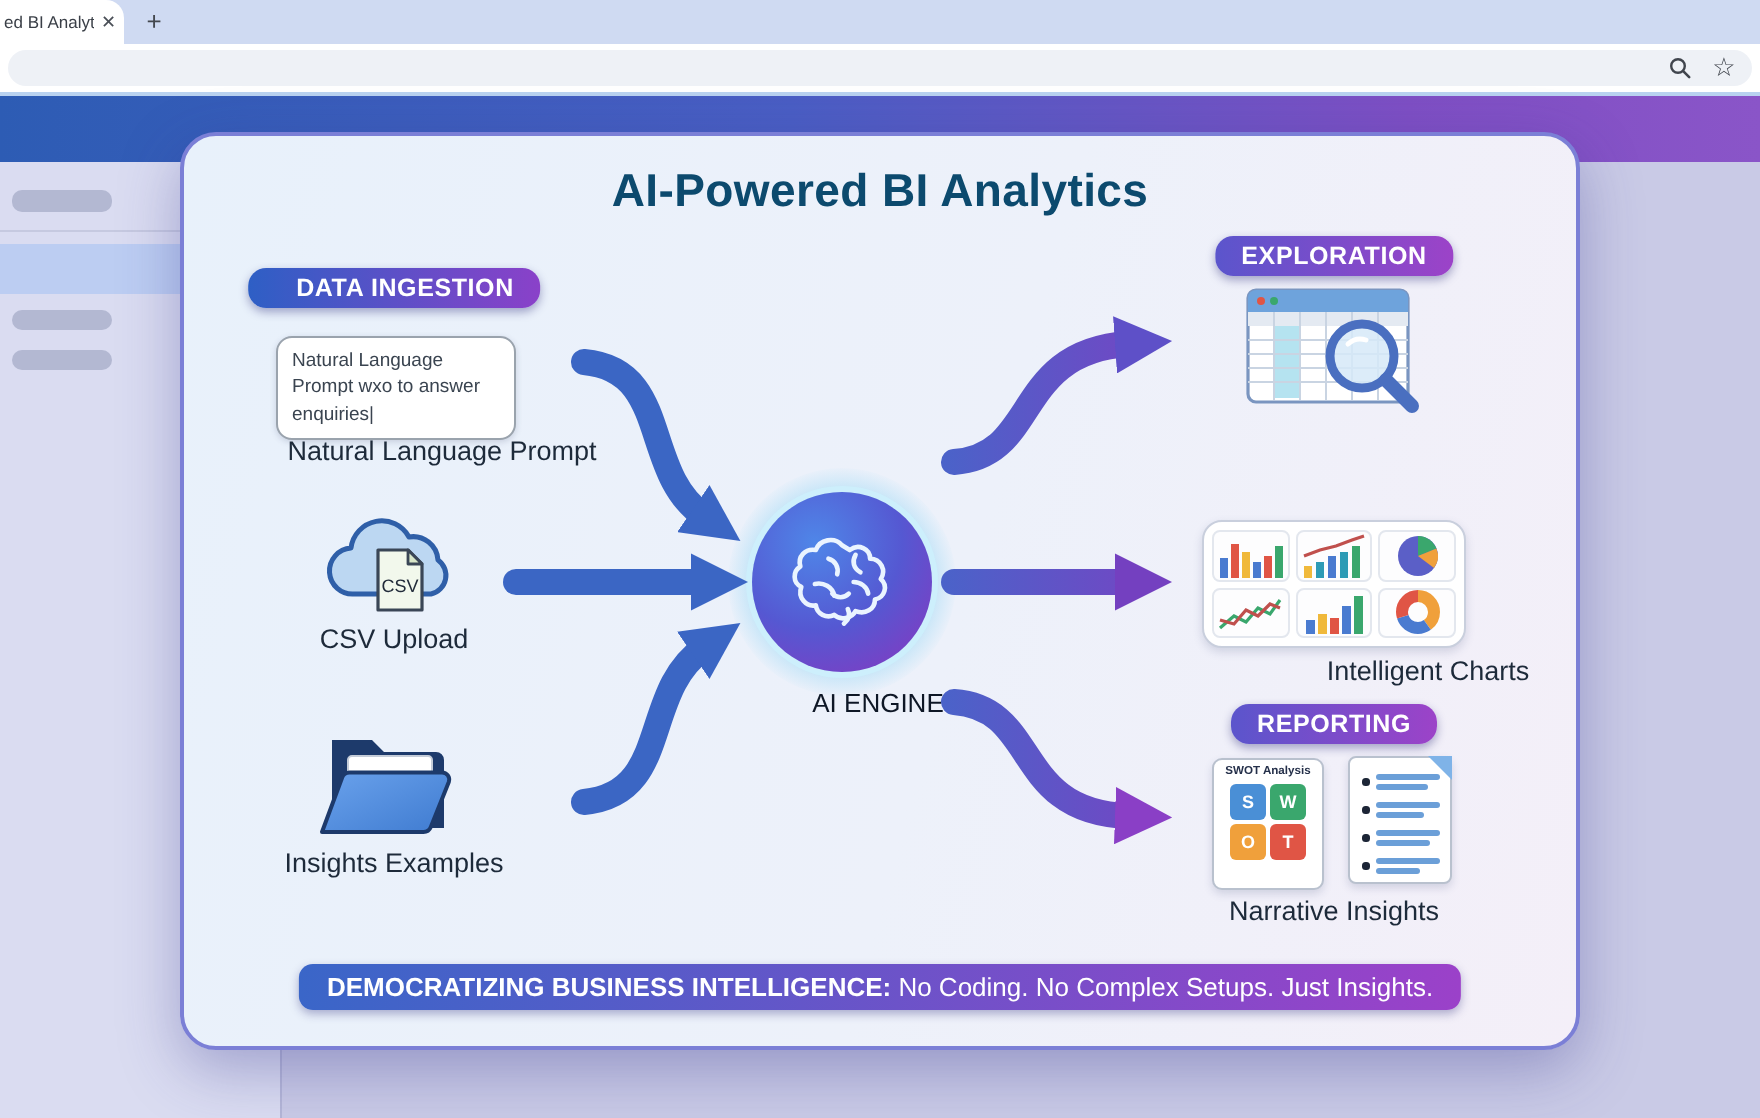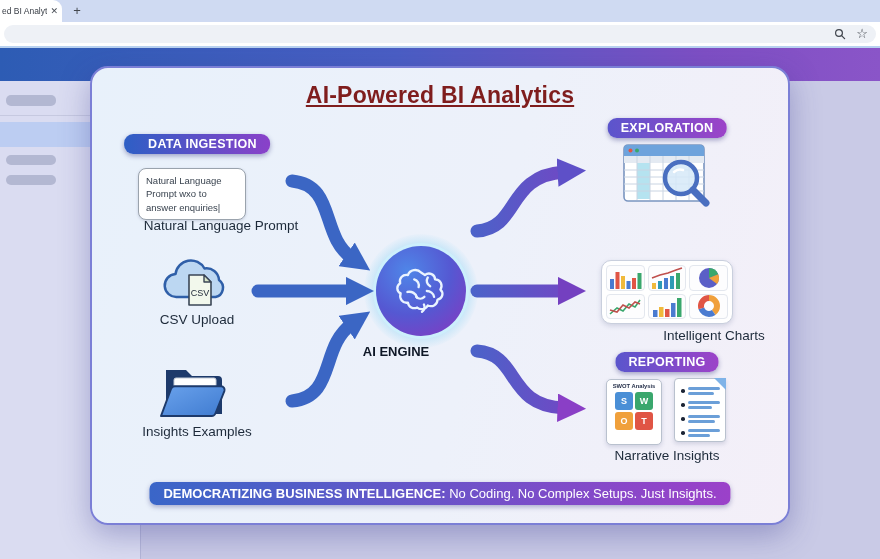--- a/index.html
+++ b/index.html
@@ -22,30 +22,30 @@
   .hero-band { position:absolute; left:0; top:48px; width:880px; height:33px; background:linear-gradient(90deg,#2d5cb4 0%,#4a5ec4 45%,#7e4fc4 80%,#8a55c8 100%); }
   .under-panel { position:absolute; left:0; top:81px; width:141px; height:478px; background:#dadcf1; border-right:1px solid rgba(110,112,165,.35); }
   .skel-pill { position:absolute; background:#b3b8d2; border-radius:5px; }
   .skel-divider { position:absolute; left:0; top:34px; width:100%; height:1px; background:#c6c9e0; }
   .skel-highlight { position:absolute; left:0; top:41px; width:90px; height:25px; background:#bccdf2; }
 
   
   .card { position:absolute; left:90px; top:66px; width:700px; height:459px; border-radius:18px;
           background:linear-gradient(105deg,#e8f1fb 0%,#edf1fa 55%,#f4eff8 100%);
           border:2px solid #7b7fd6; box-shadow:0 10px 30px rgba(55,55,140,.35); }
-  .diagram-title { position:absolute; left:440px; top:82px; transform:translateX(-50%); font-size:23px; font-weight:bold; color:#7f1d1d; white-space:nowrap; letter-spacing:.2px;text-decoration:underline; }
+  .diagram-title { position:absolute; left:440px; top:82px; transform:translateX(-50%); font-size:23px; font-weight:bold; color:#0c4a6e; white-space:nowrap; letter-spacing:.2px; }
 
   .badge { position:absolute; transform:translateX(-50%); color:#ffffff; font-weight:bold; font-size:12.5px; letter-spacing:.3px; padding:3px 13px; border-radius:9px; white-space:nowrap; box-shadow:0 2px 5px rgba(40,40,120,.4); }
   .badge-ingest { background:linear-gradient(90deg,#2e5fc5,#8a41c9); }
   .badge-purple { background:linear-gradient(90deg,#5b55cc,#9c43c8); }
 
   .caption { position:absolute; transform:translateX(-50%); font-size:13.5px; color:#1d2a3a; white-space:nowrap; }
   .caption-bold { font-weight:bold; font-size:13px; color:#0e1726; }
 
-  .prompt-box { position:absolute; left:138px; top:168px; width:108px; min-height:47px; background:#ffffff; border:1px solid #9aa3ad; border-radius:8px; padding:5px 7px; font-size:9.5px; line-height:1.4; color:#3a4450; box-shadow:0 1px 3px rgba(60,70,110,.2); }
+  .prompt-box { position:absolute; left:138px; top:168px; width:120px; min-height:47px; background:#ffffff; border:1px solid #9aa3ad; border-radius:8px; padding:5px 7px; font-size:9.5px; line-height:1.4; color:#3a4450; box-shadow:0 1px 3px rgba(60,70,110,.2); }
 
   .icon-abs { position:absolute; }
 
   
   .engine-glow { position:absolute; left:364px; top:234px; width:114px; height:114px; border-radius:50%;
                  background:radial-gradient(circle, rgba(150,215,245,.95) 40%, rgba(150,215,245,0) 72%); }
   .engine-circle { position:absolute; left:376px; top:246px; width:90px; height:90px; border-radius:50%;
                    background:radial-gradient(circle at 35% 28%, #4f86e8 0%, #5558d2 50%, #7b3fc4 85%, #6a35ae 100%);
                    box-shadow:0 0 0 3px rgba(205,240,252,.9); display:flex; align-items:center; justify-content:center; }
 
@@ -141,21 +141,21 @@
         <path d="M32 13 c-4 -4.5 -11.5 -3 -13.5 2.5 c-5.5 -1 -9.5 3.5 -8 8.5 c-4 2.5 -4 8.5 0.5 10.5 c-2 5.5 2.5 10.5 7.5 9.5 c0.5 4.5 5.5 7 9.5 5 c3 3 9 2 11 -2 c5 2 10 -1 10 -6 c5 -1 7 -7 3 -10.5 c3 -4.5 0 -10.5 -5.5 -10.5 c0 -5 -6 -8 -10.5 -4.5 z"></path>
         <path d="M25 20 c3.5 1 5.5 4.5 4.5 8"></path>
         <path d="M39 18 c-2 3.5 -1 7 2.5 9"></path>
         <path d="M18 33 c4.5 -1 9 1.5 10 6"></path>
         <path d="M38 32 c3.5 0 7 2.5 7.5 6"></path>
         <path d="M27 38 c2.5 2.5 6 2.5 8.5 0"></path>
         <path d="M35 46 c1.5 3 0.5 5.5 -2 7.5"></path>
       </g>
     </svg>
   </div>
-  <div class="caption caption-bold" style="left:396px; top:344px; font-weight:bold;">AI ENGINE</div>
+  <div class="caption caption-bold" style="left:439px; top:344px; font-weight:normal;">AI ENGINE</div>
 
   <div class="badge badge-purple" style="left:667px; top:118px;">EXPLORATION</div>
   <svg class="icon-abs" style="left:618px; top:142px;" width="100" height="68" viewBox="0 0 100 68">
     <rect x="6" y="3" width="80" height="56" rx="4" fill="#ffffff" stroke="#7a95c0" stroke-width="1.6"></rect>
     <path d="M6 7 a4 4 0 0 1 4 -4 h72 a4 4 0 0 1 4 4 v7 h-80 z" fill="#6ea3dc"></path>
     <circle cx="12.5" cy="8.5" r="2" fill="#e05545"></circle>
     <circle cx="19" cy="8.5" r="2" fill="#3aa76d"></circle>
     <rect x="6" y="14" width="80" height="7" fill="#e4eaf2"></rect>
     <rect x="19" y="21" width="13" height="36" fill="#b5e3f0"></rect>
     <g stroke="#c9d4e2" stroke-width="1">

